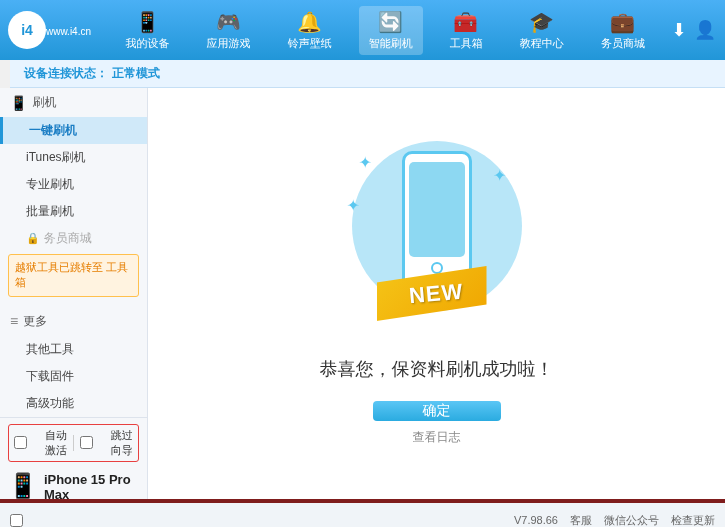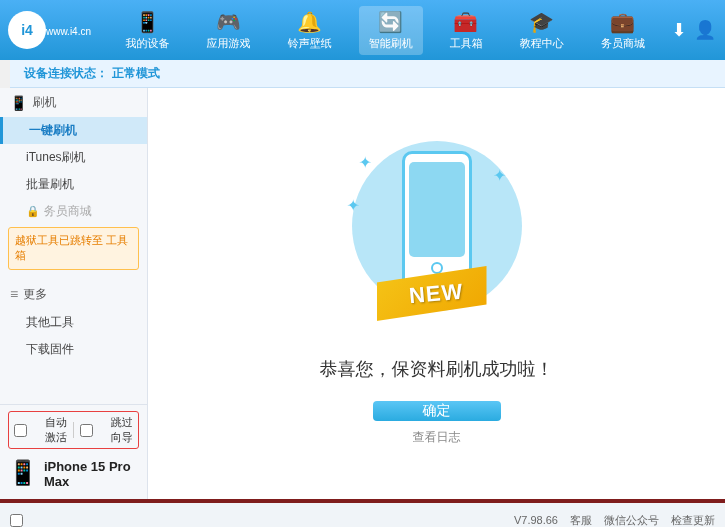--- a/index.html
+++ b/index.html
@@ -194,20 +194,23 @@
       <span>刷机</span>
     </div>
 
     <div class="sidebar-item active">
       <span>一键刷机</span>
     </div>
     <div class="sidebar-item">
       <span>iTunes刷机</span>
     </div>
     <div class="sidebar-item">
+      <span>专业刷机</span>
+    </div>
+    <div class="sidebar-item">
       <span>批量刷机</span>
     </div>
 
     <div class="sidebar-disabled">
       <span class="lock-icon">🔒</span>
       <span>务员商城</span>
     </div>
     <div class="sidebar-notice">
       <span>越狱工具已跳转至
 工具箱</span>
@@ -215,20 +218,23 @@
 
     <div class="sidebar-section-header2">
       <span class="icon">≡</span>
       <span>更多</span>
     </div>
     <div class="sidebar-item">
       <span>其他工具</span>
     </div>
     <div class="sidebar-item">
       <span>下载固件</span>
+    </div>
+    <div class="sidebar-item">
+      <span>高级功能</span>
     </div>
 
     <div class="sidebar-bottom">
       <div class="auto-activate-row">
         <label>
           <input type="checkbox" style="">
           <span>自动激活</span>
         </label>
         <div class="divider-v"></div>
         <label>

